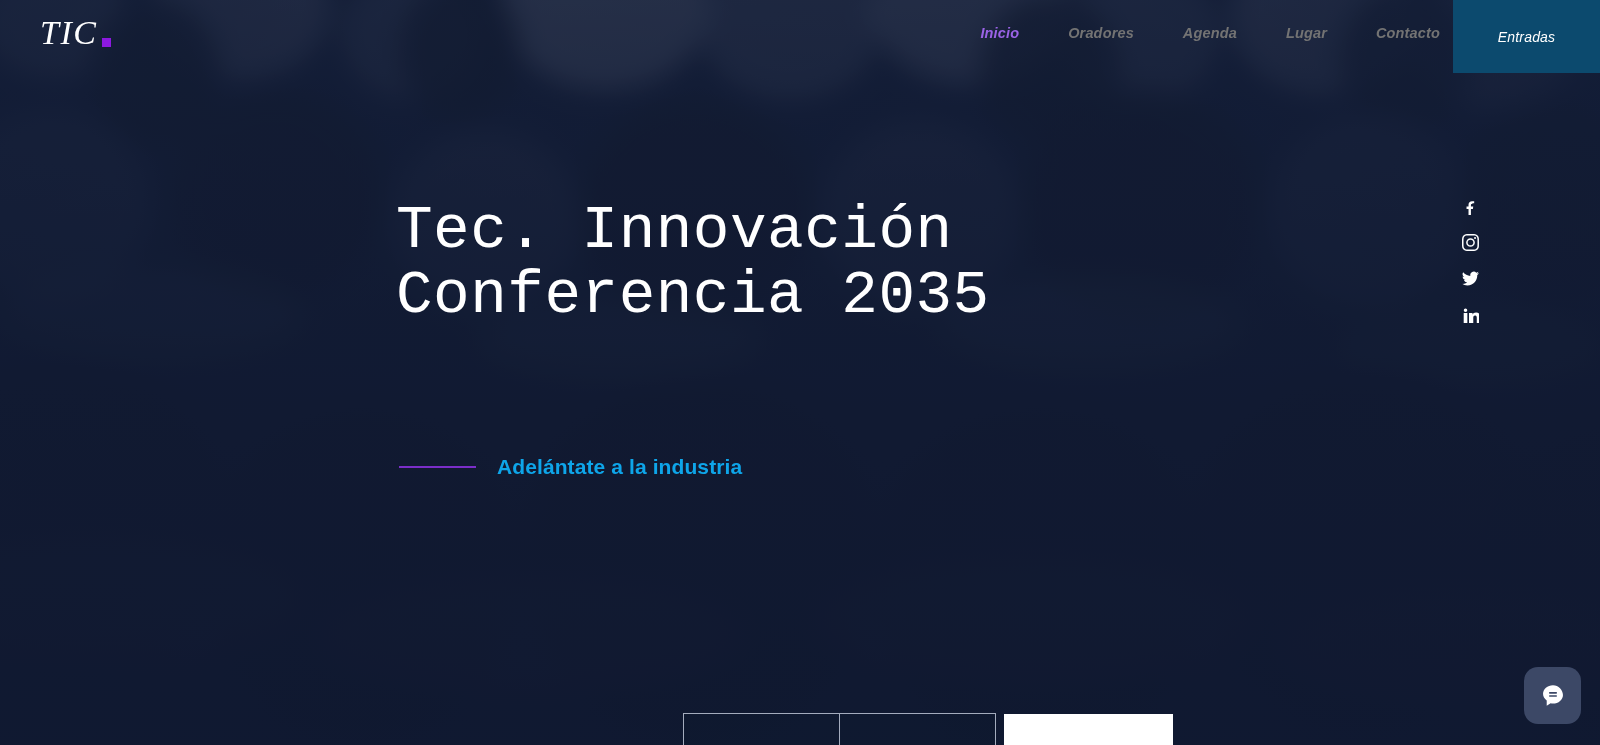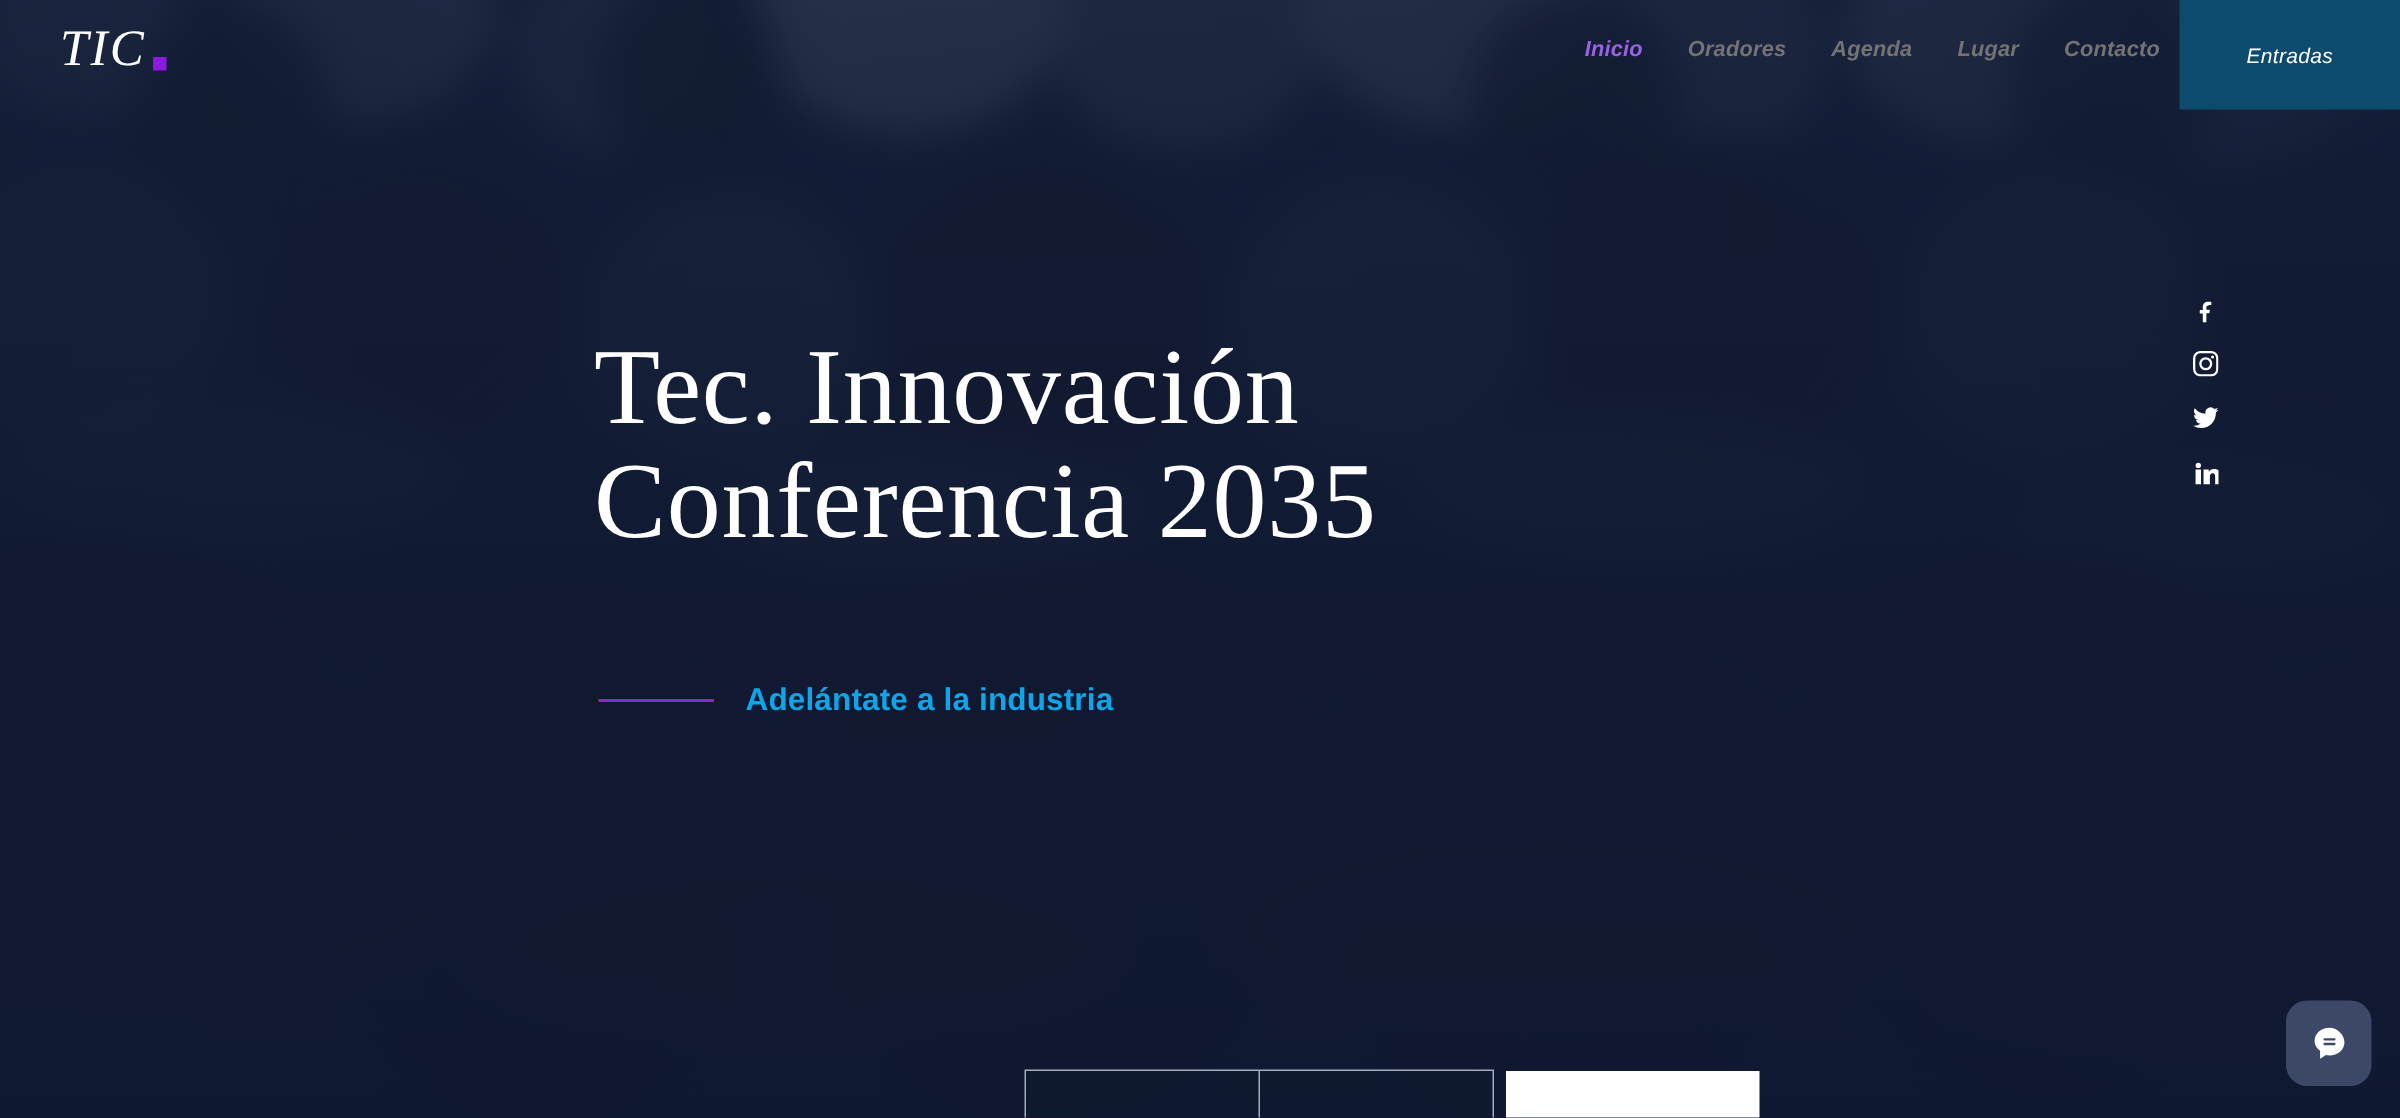--- a/index.html
+++ b/index.html
@@ -53,21 +53,21 @@
     font-family:"Liberation Serif", serif;
     font-size:34px; color:#ffffff; letter-spacing:1.5px;
     line-height:1; display:flex; align-items:flex-end;
   }
   #logo .dot{
     display:inline-block; width:9px; height:9px;
     background:#8c19e0; margin-left:5px; margin-bottom:3px;
   }
   #nav{
     position:absolute; right:160px; top:25px;
-    display:flex; gap:30px; align-items:center;
+    display:flex; gap:49px; align-items:center;
   }
   #nav a{
     font-size:14.5px; font-weight:bold; color:#737373;
     text-decoration:none; letter-spacing:0.15px; white-space:nowrap;
   }
   #nav a.active{ color:#9a63e6; }
   #tickets{
     position:absolute; right:0; top:0; width:147px; height:73px;
     background:#0c4a6e;
     display:flex; align-items:center; justify-content:center;
@@ -78,23 +78,23 @@
   #social{
     position:absolute; right:121px; top:198px; z-index:35;
     display:flex; flex-direction:column; gap:19px; align-items:center;
   }
   #social .si{ width:17px; height:17px; display:block; }
   #social .si svg{ width:100%; height:100%; fill:#ffffff; }
 
   
   #heroContent{ position:absolute; left:0; top:0; right:0; bottom:0; z-index:20; }
   #title{
-    position:absolute; left:396px; top:220px;
-    font-family:Liberation Serif, serif;
-    font-size:72px; line-height:1.06; color:#ffffff;
+    position:absolute; left:396px; top:199px;
+    font-family:Liberation Mono, monospace;
+    font-size:61px; line-height:1.06; color:#ffffff;
     letter-spacing:0.5px; font-weight:normal;
     width:720px;
   }
   #subRow{
     position:absolute; left:399px; top:455px;
     display:flex; align-items:center; gap:21px;
   }
   #subRule{ width:77px; height:2px; background:#7b2ec9; }
   #subtitle{
     font-size:21px; font-weight:bold; color:#0ea5e9; letter-spacing:0.1px;

